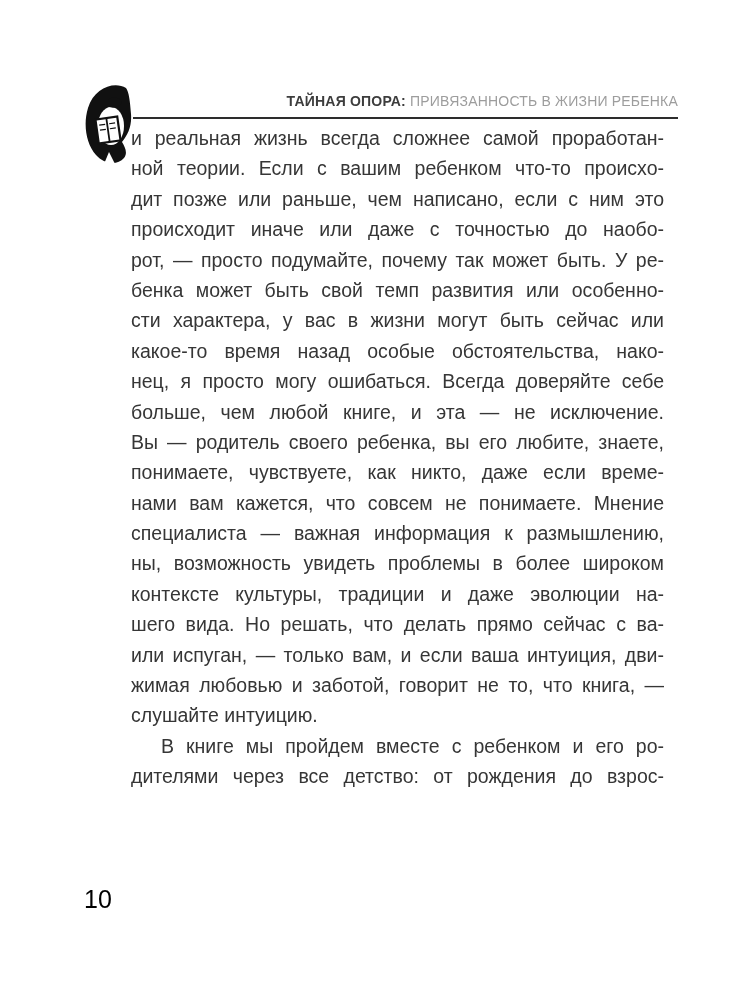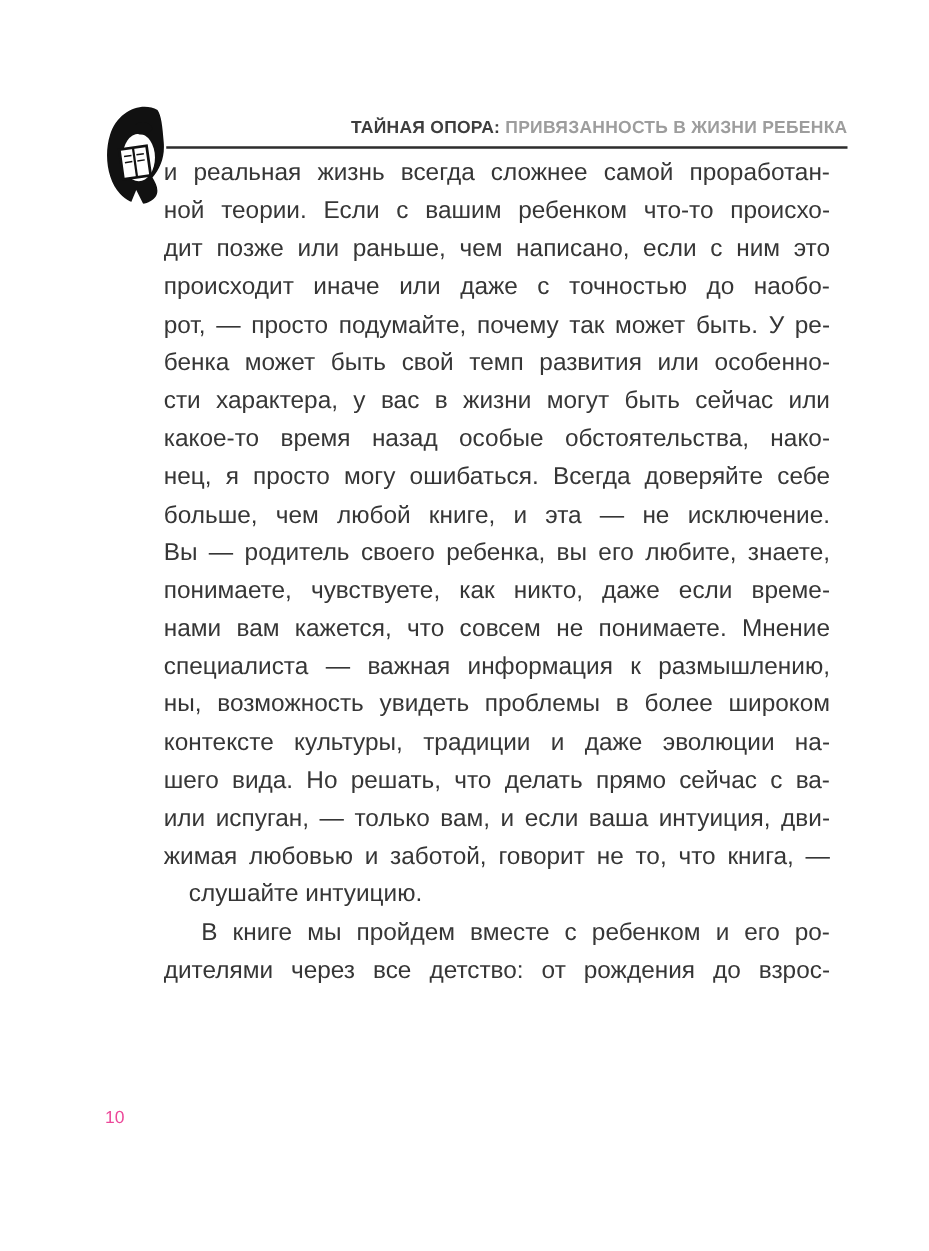--- a/index.html
+++ b/index.html
@@ -10,40 +10,40 @@
     color:#333333;
   }
   .logo{
     position:absolute;left:82px;top:84px;width:54px;height:80px;
   }
   .header{
     position:absolute;top:93px;right:65px;
     font-size:14px;letter-spacing:.2px;white-space:nowrap;
   }
   .header .bold{font-weight:bold;color:#3d3d3d;margin-top:48px;}
-  .header .light{font-weight:bold;color:#9d9d9d;}
+  .header .light{font-weight:normal;color:#9d9d9d;}
   .rule{
     position:absolute;left:133px;top:117px;width:545px;height:2px;
     background:#2d2d2d;
   }
   .bodytext{
     position:absolute;left:131px;top:123px;width:533px;
     font-size:19.5px;line-height:30.4px;color:#363636;
   }
   .ln{
     text-align:justify;
     text-align-last:justify;
     -moz-text-align-last:justify;
     height:30.4px;overflow:hidden;white-space:normal;
   }
-  .ln.pend{text-align-last:left;margin-left:20px;-moz-text-align-last:left;}
+  .ln.pend{text-align-last:left;-moz-text-align-last:left;}
   .ln.indent{padding-left:30px;}
   .pagenum{
     position:absolute;left:84px;top:885px;
-    font-size:14px;color:#ec4899;
+    font-size:25px;color:#000000;
   }
 </style>
 </head>
 <body>
 
 <svg class="logo" viewBox="0 0 54 80" aria-hidden="true">
 
   <path d="M44,4 C32,-3 12,4 6,24 C1,40 4,60 14,71 C22,80 35,82 42,74 C46,69 43,63 40,58 C46,51 50,42 49,30 C48,17 47,8 44,4 Z" fill="#111111"></path>
 
   <ellipse cx="29" cy="42" rx="13" ry="19" fill="#ffffff"></ellipse>

